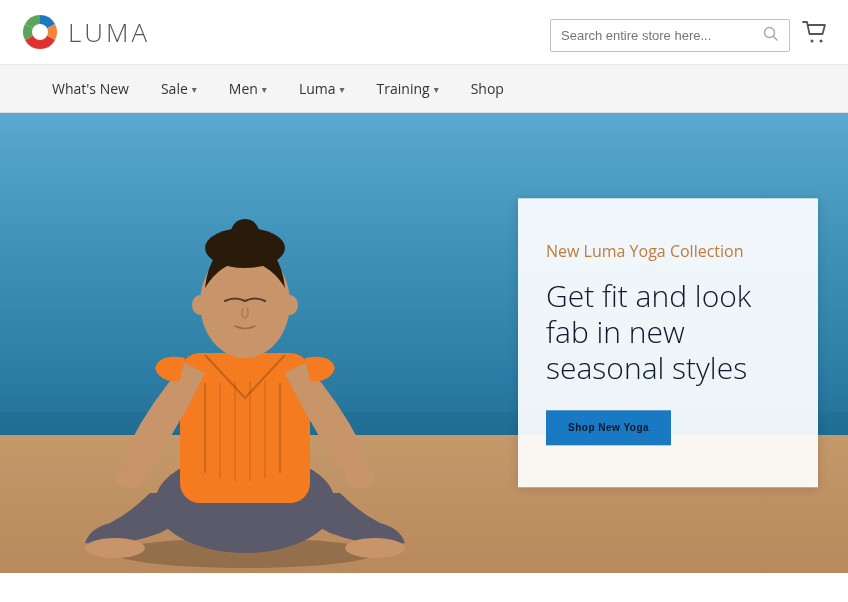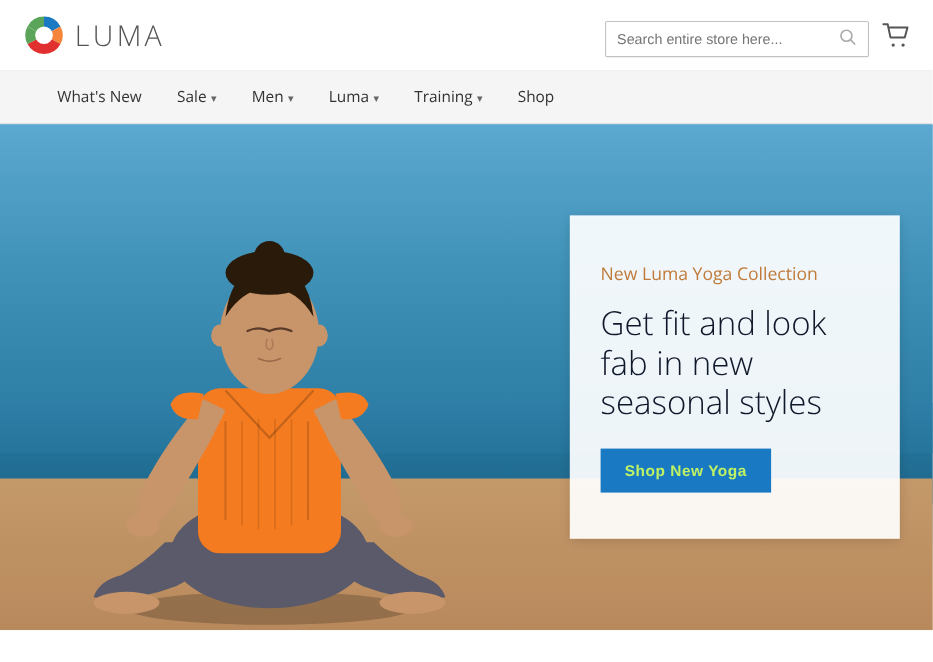--- a/index.html
+++ b/index.html
@@ -168,22 +168,22 @@
     .promo-title {
       font-size: 30px;
       color: #0f172a;
       font-weight: 300;
       line-height: 1.2;
       margin-bottom: 24px;
     }
     .promo-btn {
       display: inline-block;
       background: #1979c3;
-      color: #bef264;
-      font-size: 14px;
+      color: #0f172a;
+      font-size: 10px;
       font-weight: 600;
       padding: 12px 22px;
       text-decoration: none;
       border: none;
       cursor: pointer;
       letter-spacing: 0.5px;
       text-align: center;
     }
   </style>
 </head>

